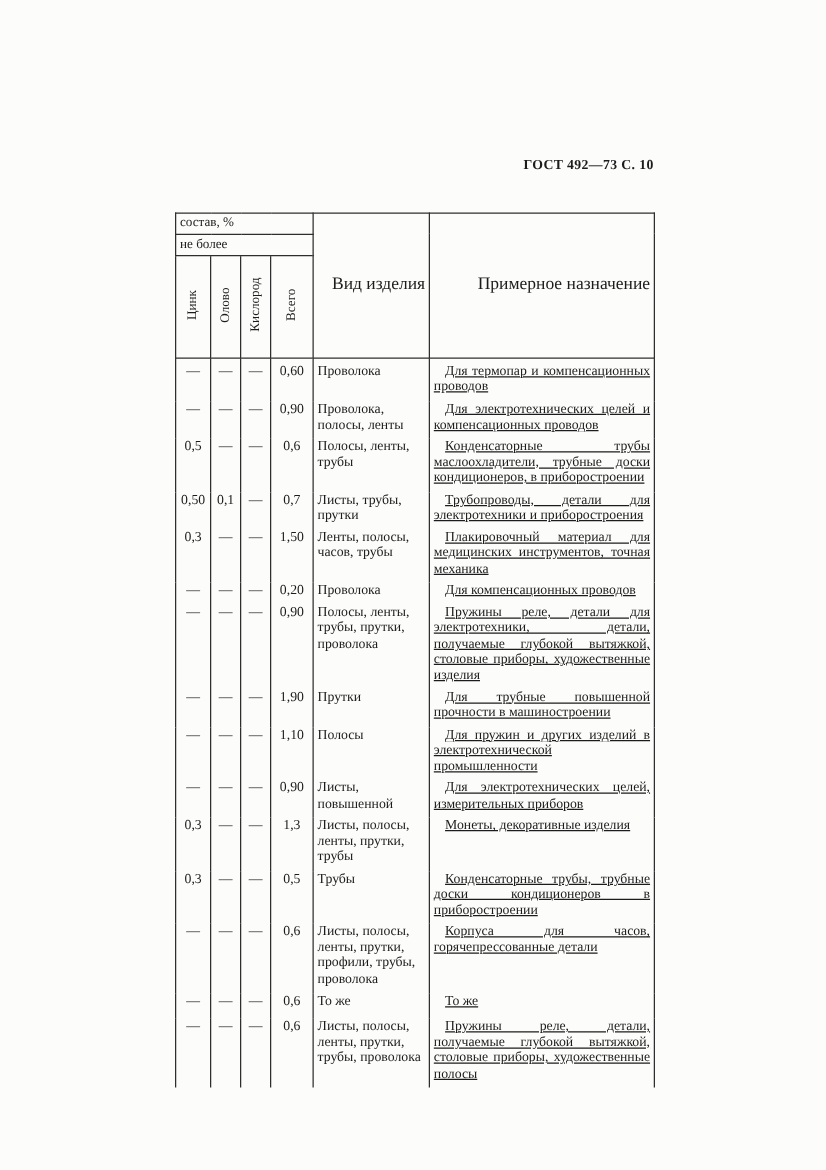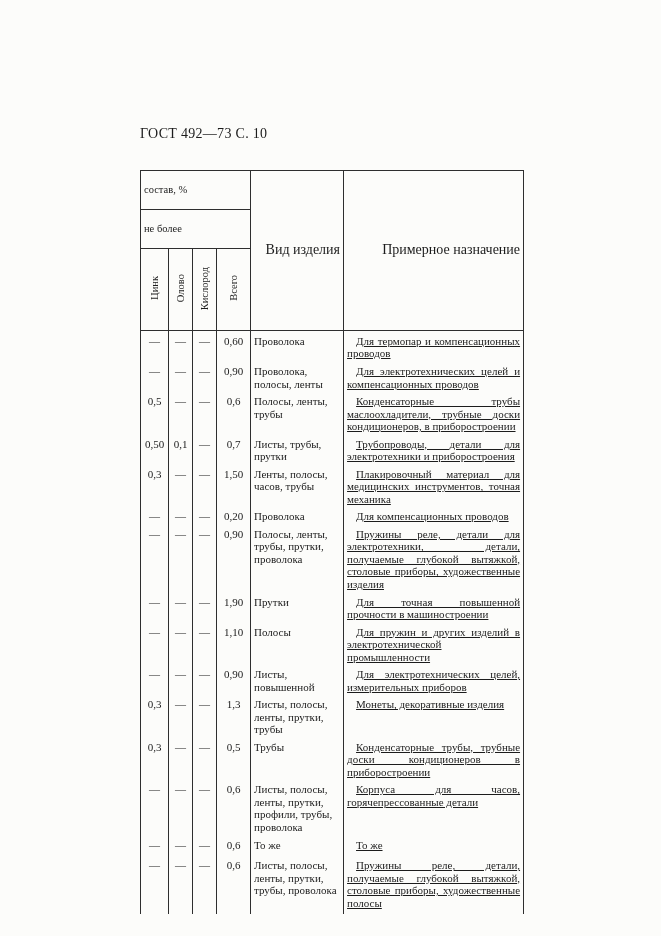--- a/index.html
+++ b/index.html
@@ -12,22 +12,23 @@
     margin: 0 auto;
     background: #fcfcfa;
     font-family: "Liberation Serif", "DejaVu Serif", serif;
     color: #1c1c1c;
   }
   .doc-header {
     position: absolute;
     top: 126px;
     left: 140px;
     width: 383px;
-    font-weight: 400;
-    font-size: 14px;
+    text-align: right;
+    font-weight: 700;
+    font-size: 11px;
     letter-spacing: 0.3px;
   }
   .continuation {
     position: absolute;
     top: 152px;
     left: 140px;
     width: 383px;
     text-align: right;
     font-style: italic;
     font-size: 11.5px;
@@ -39,21 +40,21 @@
     width: 383px;
     border-collapse: collapse;
     table-layout: fixed;
     font-size: 11px;
     line-height: 1.14;
   }
   .tbl th { font-weight: 400; }
   
   .tbl thead th {
     border: 1px solid #2e2e2e;
-    padding: 13px 3px;
+    padding: 2px 3px;
     vertical-align: middle;
   }
   .comp-h { text-align: left; font-size: 10.5px; padding: 2px 4px 1px 5px; }
   .col-h  { text-align: right; font-size: 14px; padding: 2px 3px; }
   .vert {
     height: 82px;
     vertical-align: bottom;
     text-align: center;
     padding: 2px 0 3px 0;
   }
@@ -173,21 +174,21 @@
         <td class="num">0,90</td>
         <td class="prod">Полосы, ленты, трубы, прутки, проволока</td>
         <td class="purp">Пружины реле, детали для электротехники, детали, получаемые глубокой вытяжкой, столовые приборы, художественные изделия</td>
       </tr>
       <tr>
         <td class="num">—</td>
         <td class="num">—</td>
         <td class="num">—</td>
         <td class="num">1,90</td>
         <td class="prod">Прутки</td>
-        <td class="purp">Для точная повышенной прочности в машиностроении</td>
+        <td class="purp">Для трубные повышенной прочности в машиностроении</td>
       </tr>
       <tr>
         <td class="num">—</td>
         <td class="num">—</td>
         <td class="num">—</td>
         <td class="num">1,10</td>
         <td class="prod">Полосы</td>
         <td class="purp">Для пружин и других изделий в электротехнической промышленности</td>
       </tr>
       <tr>

